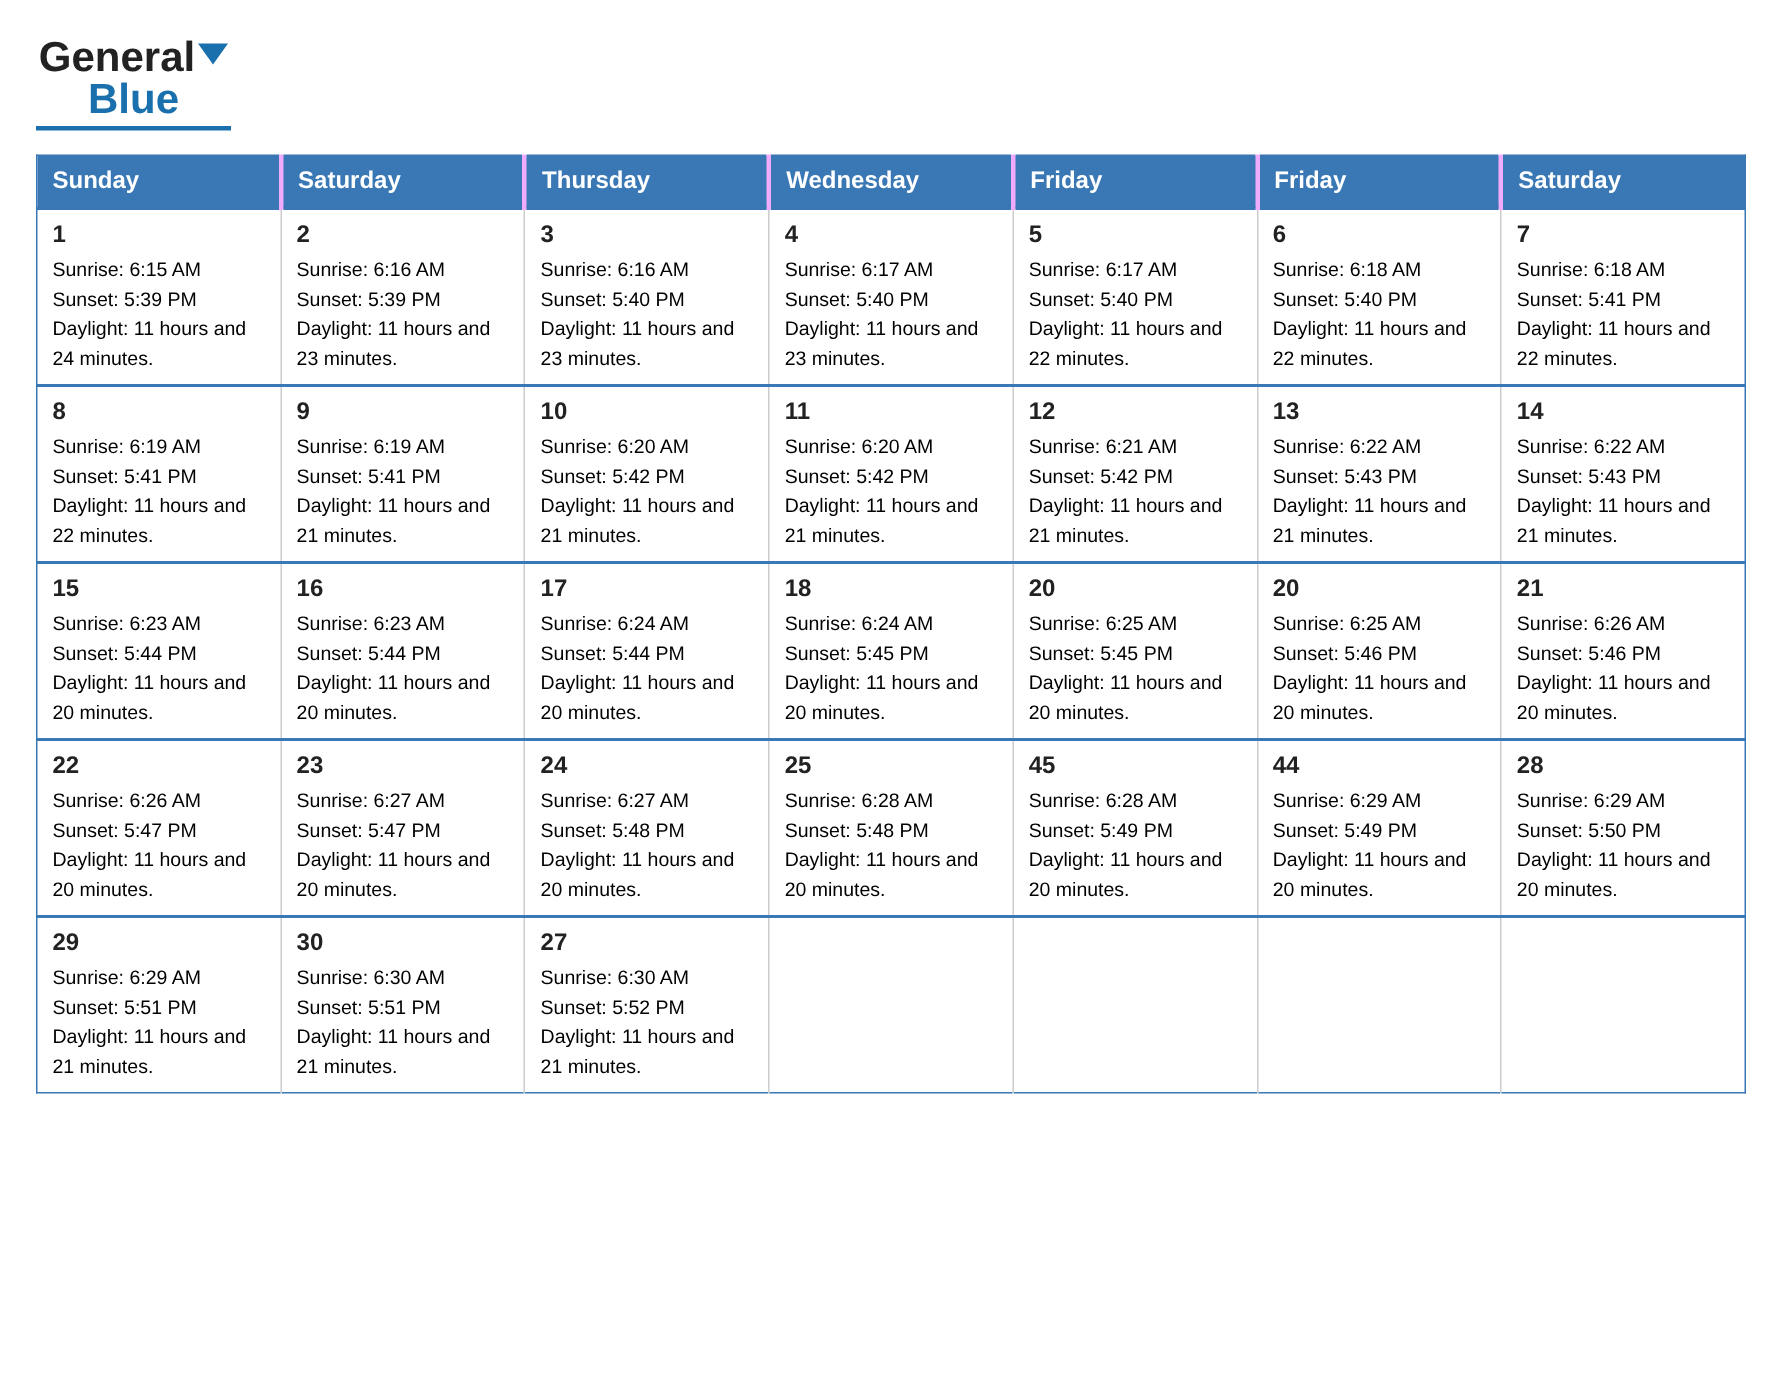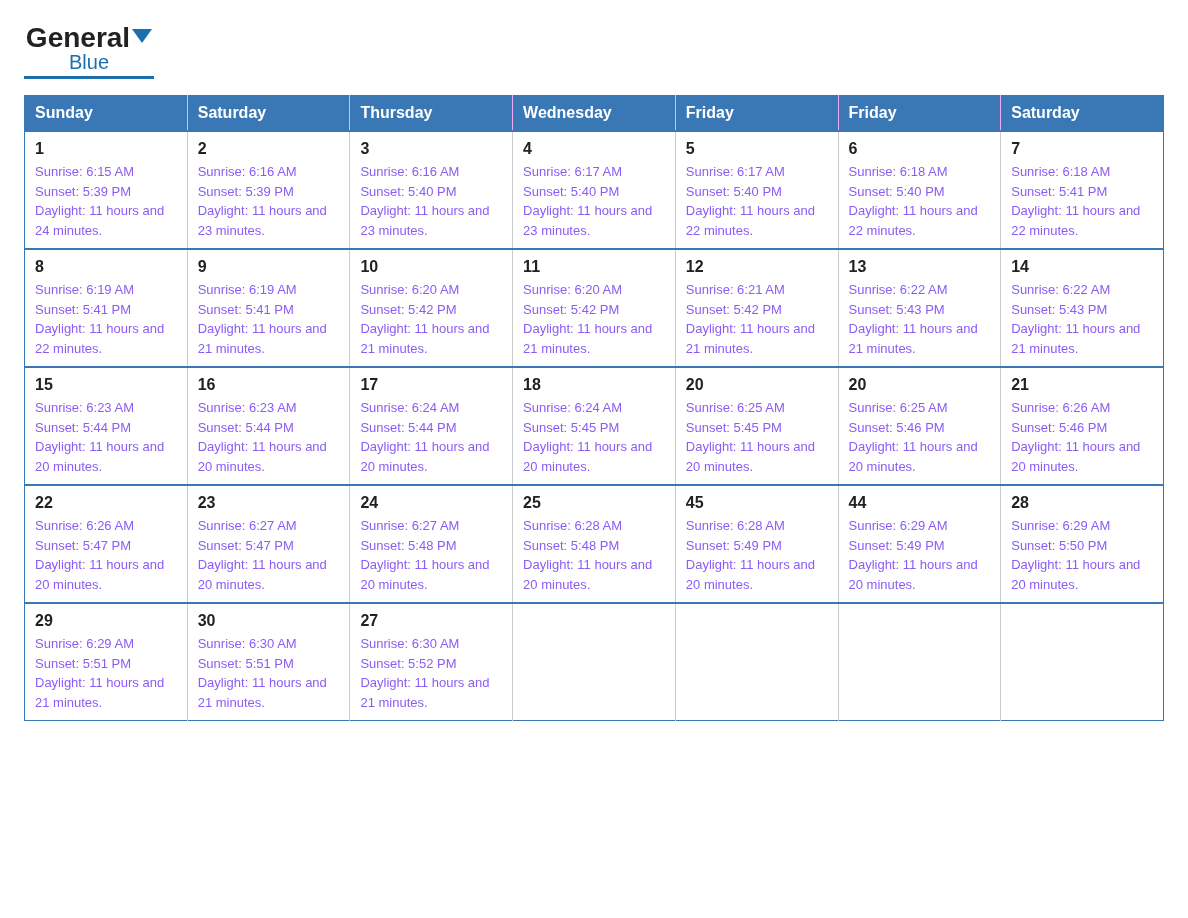--- a/index.html
+++ b/index.html
@@ -21,22 +21,22 @@
       flex-direction: column;
       align-items: center;
     }
     .logo-general {
       font-size: 28px;
       font-weight: bold;
       color: #222;
       line-height: 1;
     }
     .logo-blue {
-      font-size: 20px;
-      font-weight: normal;
+      font-size: 28px;
+      font-weight: bold;
       color: #1a6fad;
       line-height: 1;
     }
     .logo-triangle {
       display: inline-block;
       width: 0;
       height: 0;
       border-left: 10px solid transparent;
       border-right: 10px solid transparent;
       border-top: 14px solid #1a6fad;
@@ -72,21 +72,21 @@
     }
     thead tr {
       background: #3a78b5;
     }
     thead th {
       color: #fff;
       font-size: 16px;
       font-weight: bold;
       padding: 8px 10px;
       text-align: left;
-      border-right: 1px solid #f0abfc;
+      border-right: 3px solid #f0abfc;
     }
     thead th:last-child {
       border-right: none;
     }
     tbody tr {
       border-top: 2px solid #3a78b5;
     }
     tbody td {
       vertical-align: top;
       padding: 8px 10px;
@@ -101,21 +101,21 @@
     }
     .day-num {
       font-size: 16px;
       font-weight: bold;
       color: #222;
       display: block;
       margin-bottom: 4px;
     }
     .day-info {
       font-size: 13px;
-      color: #8b5cf6;
+      color: #000000;
       line-height: 1.5;
     }
     .empty-cell {
       background: #fff;
     }
   </style>
 </head>
 <body>
 
 <div class="header">

